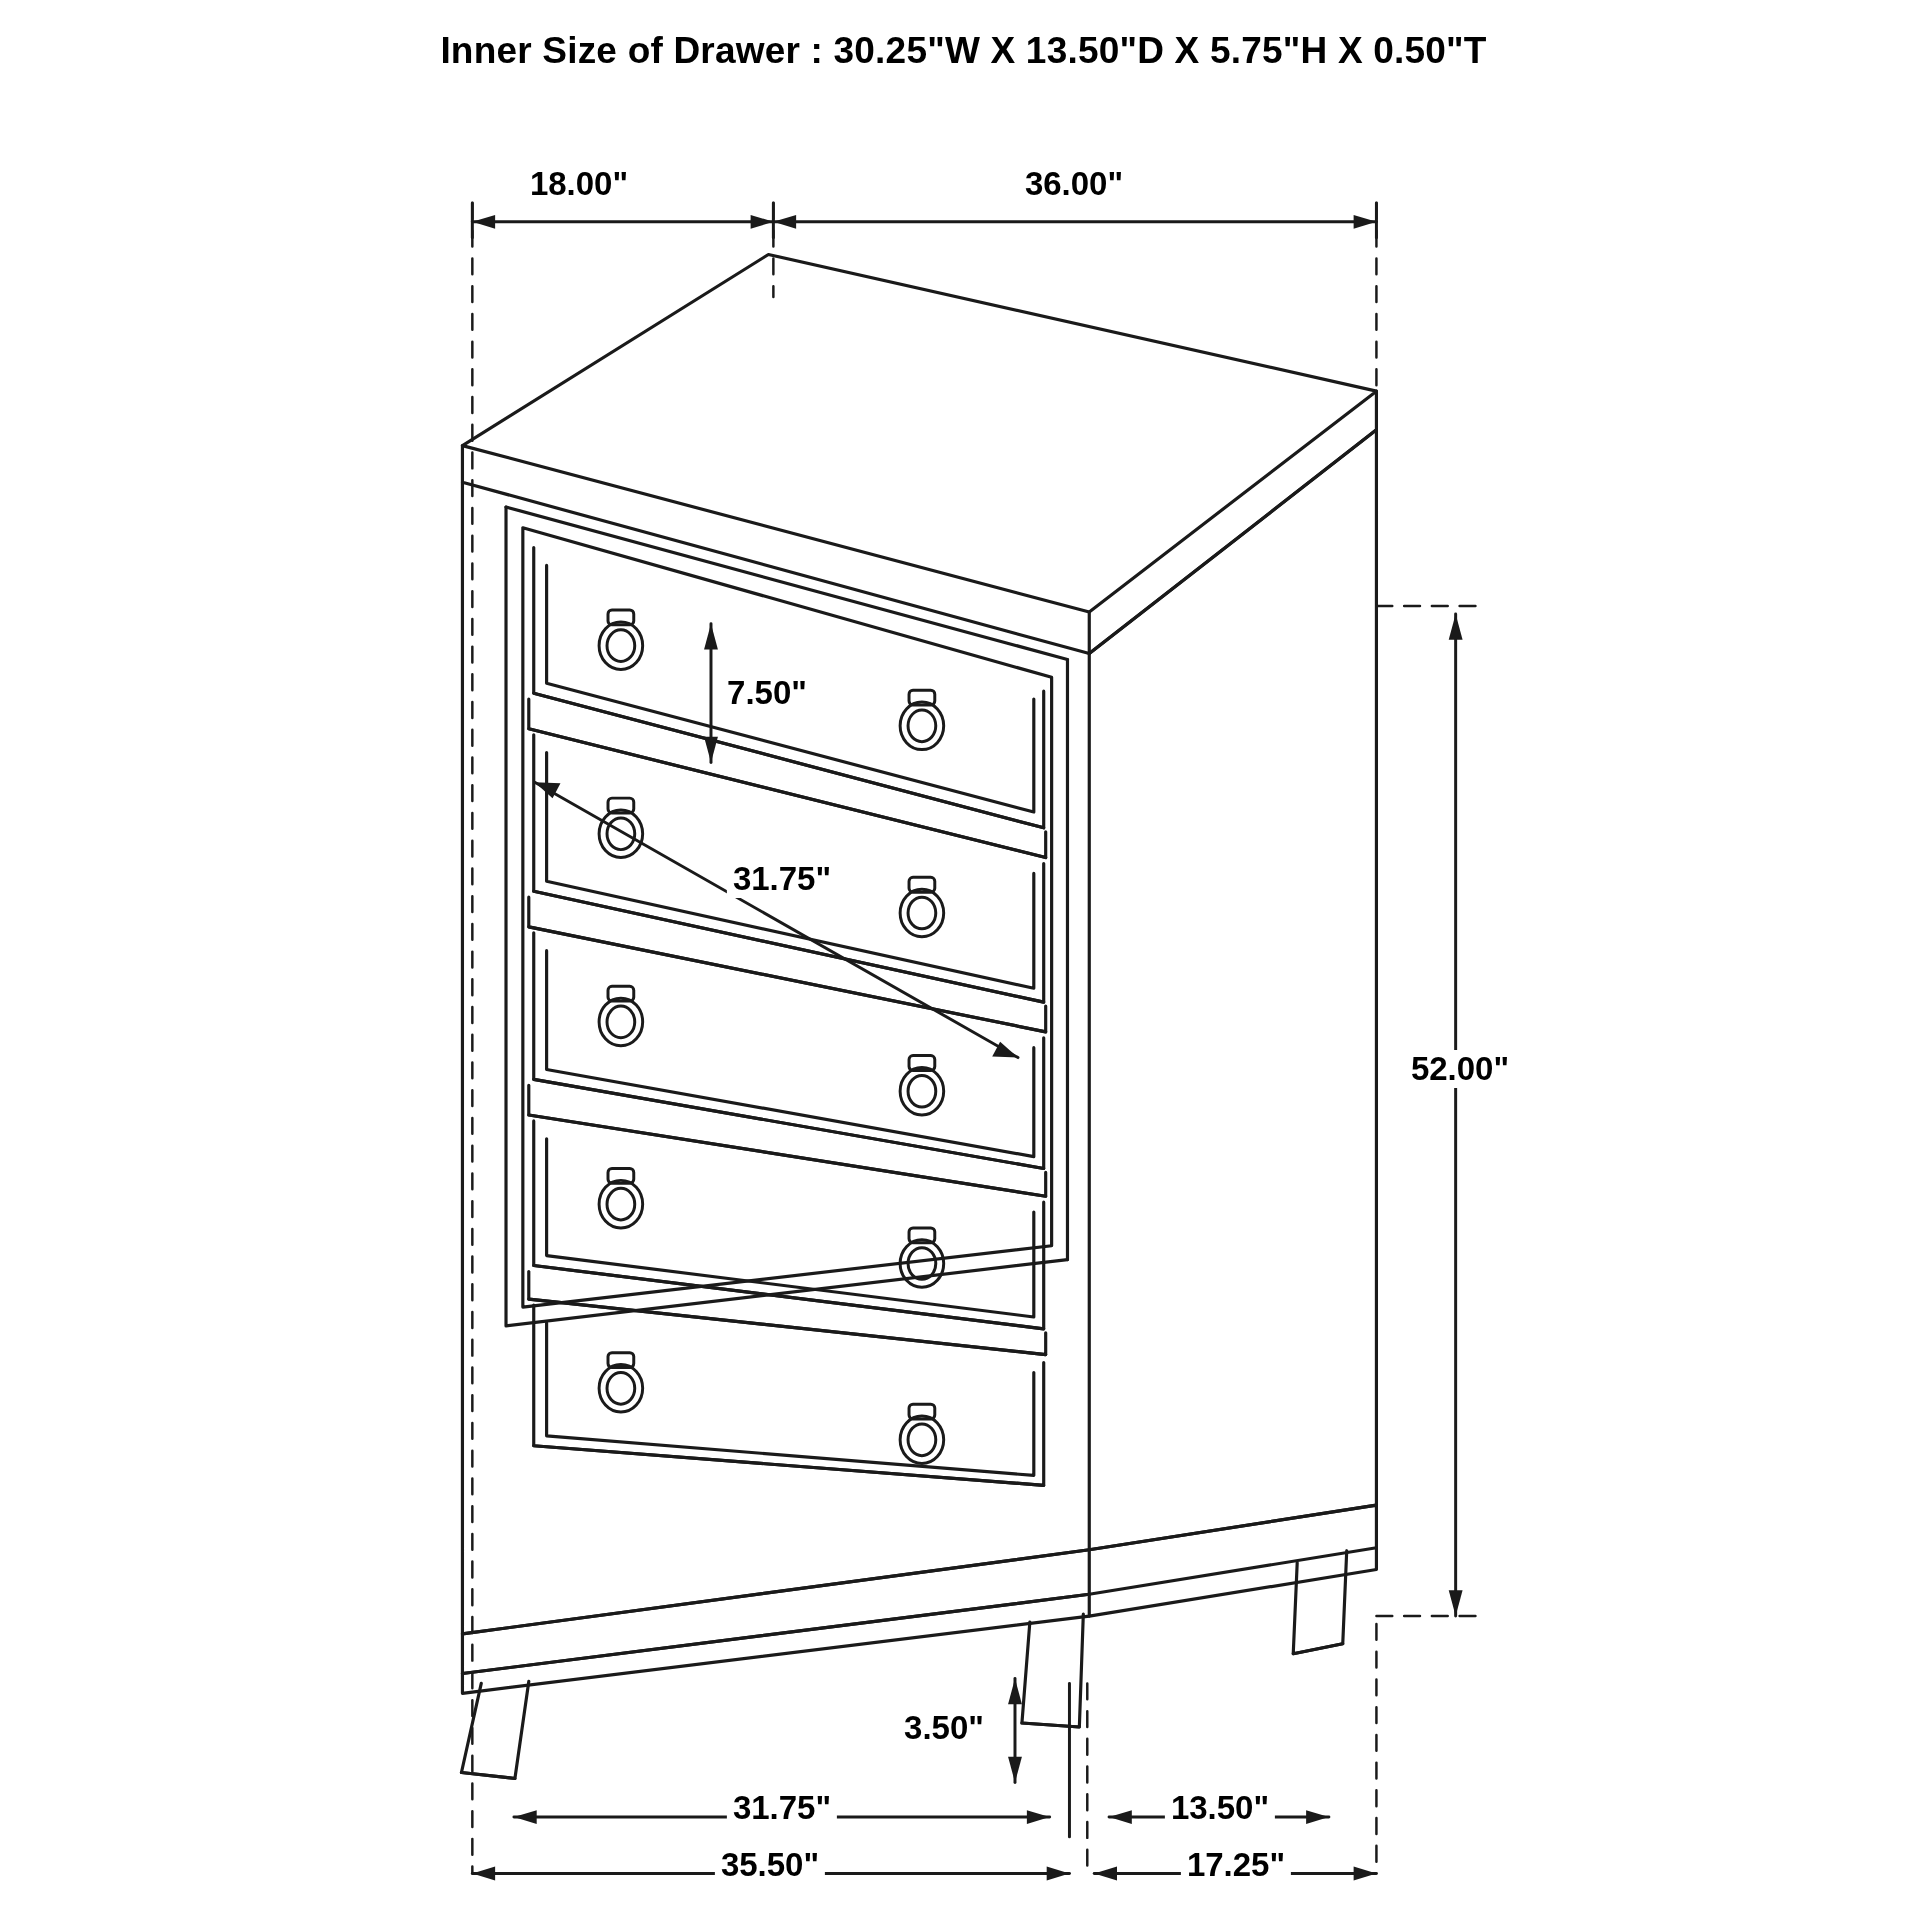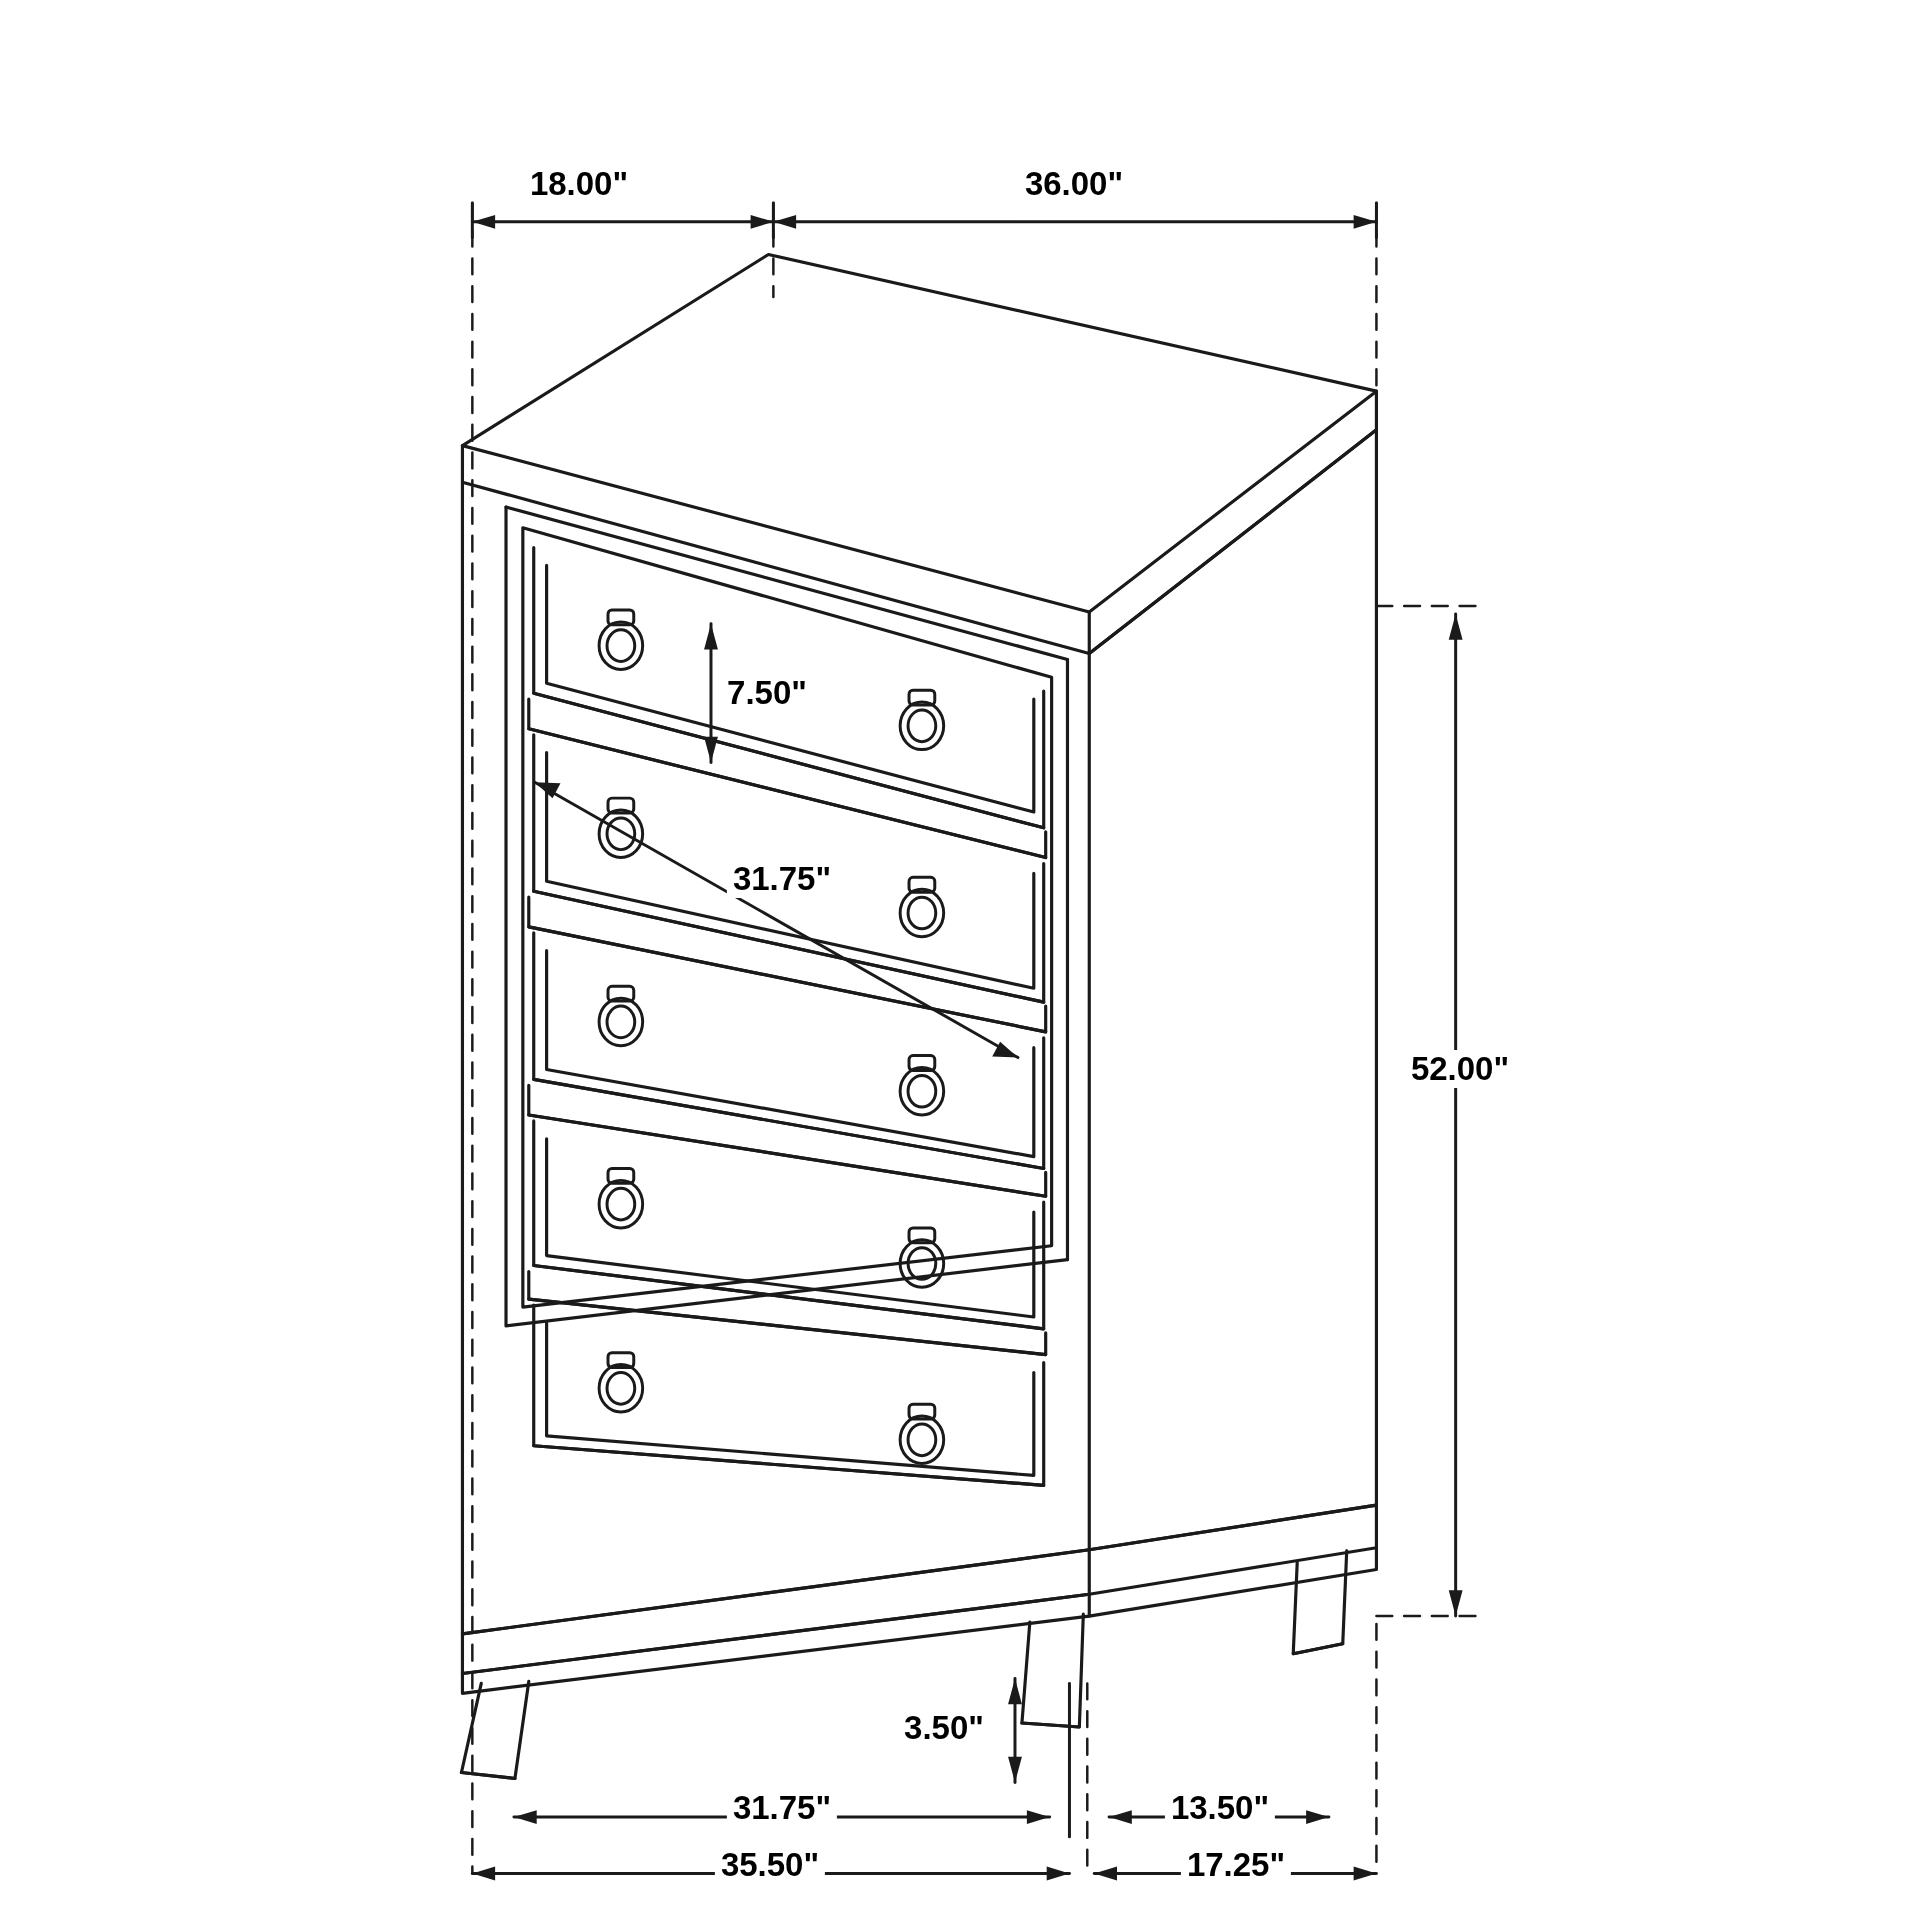--- a/index.html
+++ b/index.html
@@ -45,20 +45,21 @@
     top: 0;
     width: 1927px;
     height: 1927px;
   }
 </style>
 </head>
 <body>
 
 <div id="stage">
 
+  <div id="title">Inner Size of Drawer : 30.25"W X 13.50"D X 5.75"H X 0.50"T</div>
 
   <svg class="drawing" viewBox="0 0 1946 1946">
     <g fill="none" stroke="#1a1a1a" stroke-width="3" stroke-linejoin="round" stroke-linecap="round">
 
       <g stroke-width="2.5" stroke-dasharray="16 12">
 
         <line x1="477" y1="205" x2="477" y2="1892"></line>
 
         <line x1="781" y1="205" x2="781" y2="300"></line>
 

